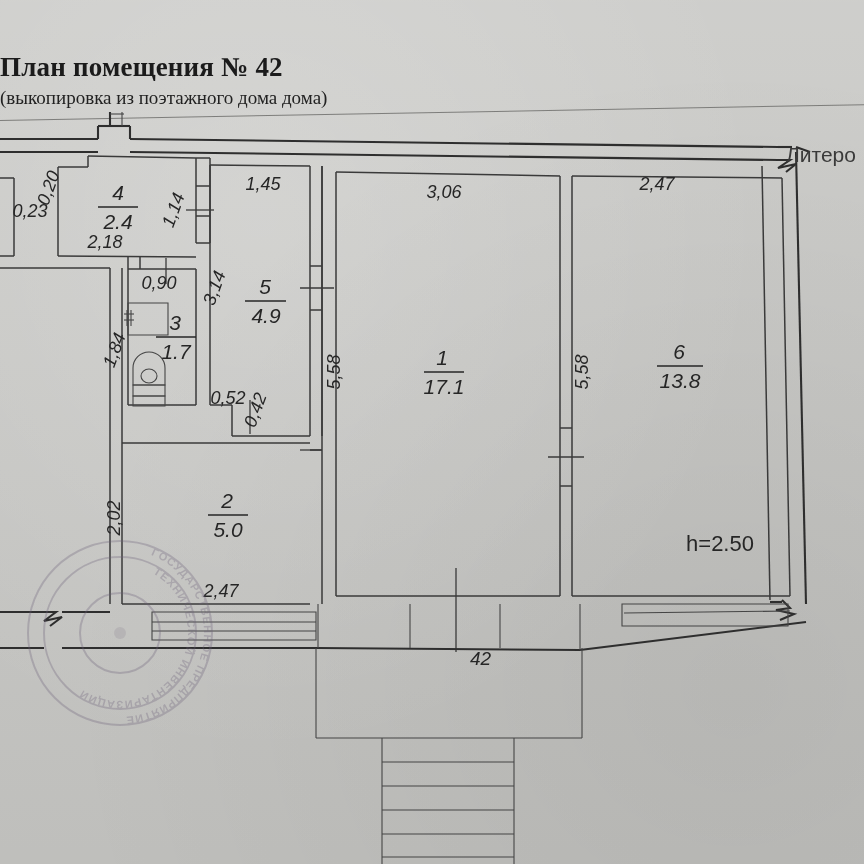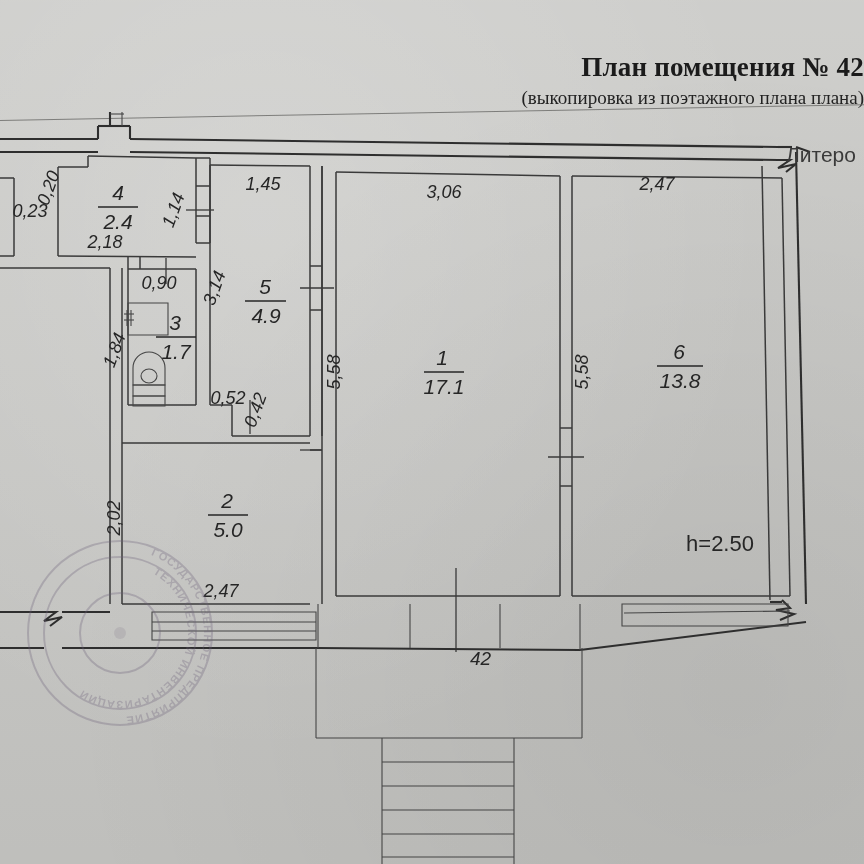--- a/index.html
+++ b/index.html
@@ -15,21 +15,21 @@
   
   #paper-grain{
     position:absolute;inset:0;
     background:
       radial-gradient(ellipse at 30% 25%, rgba(255,255,255,0.16), rgba(255,255,255,0) 60%),
       radial-gradient(ellipse at 85% 80%, rgba(0,0,0,0.06), rgba(0,0,0,0) 65%),
       linear-gradient(180deg, rgba(255,255,255,0.10), rgba(0,0,0,0.05));
     pointer-events:none;
   }
   #title-block{
-    position:absolute;left:0;top:52px;width:864px;text-align:right;
+    position:absolute;left:0;top:52px;width:864px;text-align:left;
   }
   #title-main{
     font-size:27px;font-weight:bold;color:#1b1b1b;letter-spacing:0.2px;
     font-family:"Liberation Serif", serif;
   }
   #title-sub{
     font-size:19px;color:#222;margin-top:4px;
     font-family:"Liberation Serif", serif;
   }
   
@@ -66,21 +66,21 @@
 </style>
 </head>
 <body>
 
 <div id="page">
 
   <div id="paper-grain"></div>
 
   <div id="title-block">
     <div id="title-main">План помещения № 42</div>
-    <div id="title-sub">(выкопировка из поэтажного плана плана)</div>
+    <div id="title-sub">(выкопировка из поэтажного дома дома)</div>
   </div>
 
   <div class="paper-edge" style="left:0px;top:120px;width:880px;transform:rotate(-1.05deg);"></div>
 
   <svg id="plan" viewBox="0 0 864 864">
 
     <g>
 
       <line class="w" x1="0" y1="139" x2="98" y2="139"></line>
       <line class="w" x1="0" y1="152" x2="98" y2="152"></line>

